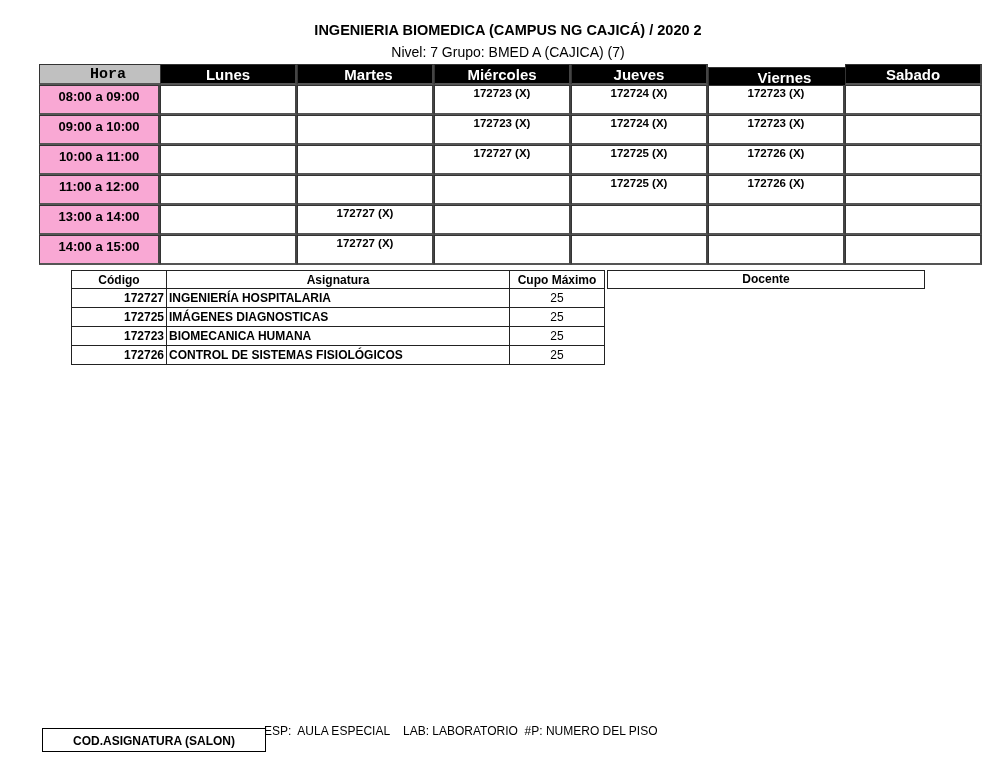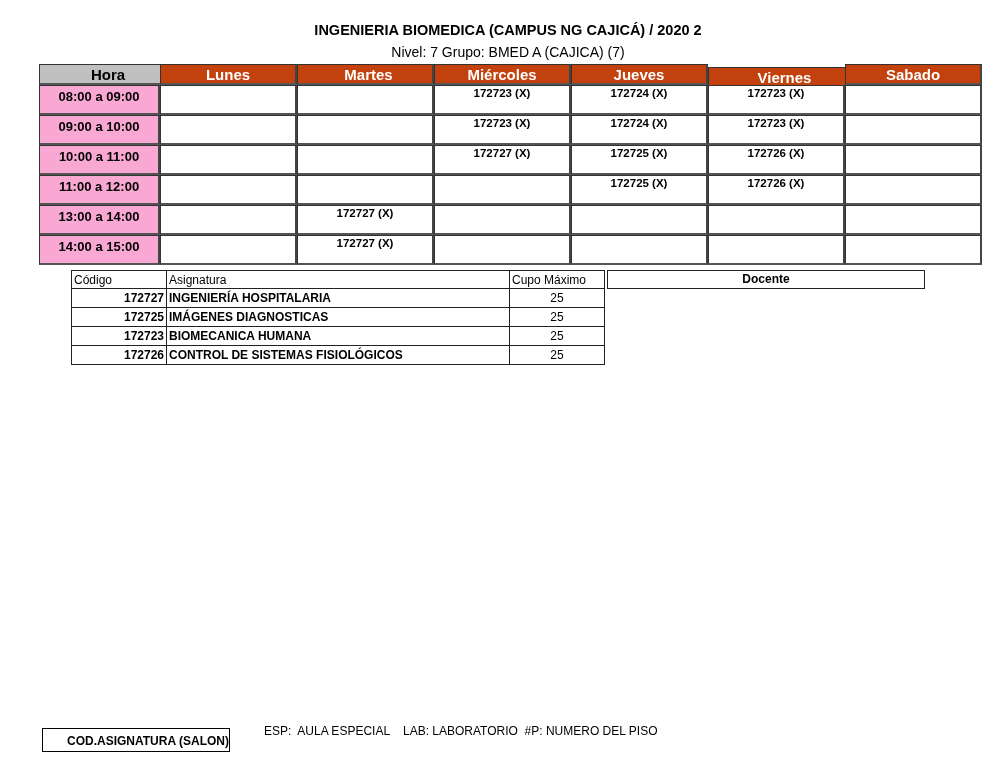--- a/index.html
+++ b/index.html
@@ -20,61 +20,61 @@
     .cell {
       position: absolute; box-sizing: border-box;
       border: 1px solid #333; background: #fff;
       border-right: 2px double #444; border-bottom: 2px solid #555;
     }
     .hdr-hora {
       background: #c0c0c0; font-weight: bold; font-size: 15px;
       text-align: center; line-height: 19px;
     }
     .hdr-day {
-      background: #c2410c; color: #fff; font-weight: bold; font-size: 15px;
+      background: #000000; color: #fff; font-weight: bold; font-size: 15px;
       text-align: center; line-height: 19px;
     }
     .time {
       background: #f9a8d4; font-weight: bold; font-size: 13px;
       text-align: center; padding-top: 3px;
     }
     .slot {
       font-weight: bold; font-size: 11.5px; text-align: center; padding-top: 1px;
     }
     
     .subj { position: absolute; left: 71px; top: 270px; border-collapse: collapse; }
     .subj td, .subj th {
       border: 1px solid #222; font-size: 12px; height: 18px; padding: 0 2px;
     }
-    .subj th { font-weight: normal; text-align: left; height: 17px; margin-top: 44px; }
+    .subj th { font-weight: bold; text-align: center; height: 17px; margin-top: 44px; }
     .subj td.code { text-align: right; font-weight: bold; width: 90px; }
     .subj td.name { text-align: left; font-weight: bold; width: 338px; }
     .subj td.cupo { text-align: center; width: 90px; }
     .docente-hdr {
       position: absolute; left: 607px; top: 270px; width: 318px; height: 19px;
       box-sizing: border-box; border: 1px solid #222; text-align: center;
       font-weight: bold; font-size: 12px; line-height: 17px;
     }
     .legend-box {
-      position: absolute; left: 42px; top: 728px; width: 188px; height: 24px;
+      position: absolute; left: 42px; top: 728px; width: 224px; height: 24px;
       box-sizing: border-box; border: 1px solid #000; font-weight: bold;
-      font-size: 12px; text-align: right; line-height: 24px;
+      font-size: 12px; text-align: center; line-height: 24px;
     }
     .legend-text {
       position: absolute; left: 264px; top: 724px; font-size: 12px; white-space: pre; text-align: right;
     }
   </style>
 </head>
 <body>
 
 <div class="title">INGENIERIA BIOMEDICA (CAMPUS NG CAJICÁ) / 2020 2</div>
 <div class="subtitle">Nivel: 7 Grupo: BMED A (CAJICA) (7)</div>
 
 <div class="grid" id="grid">
-    <div class="cell hdr-hora" style="left: 0px; top: 0px; width: 139px; height: 21px;">Hora</div>
+    <div class="cell hdr-hora" style="left: 0px; top: 0px; width: 139px; height: 21px; font-family: Liberation Mono, monospace;">Hora</div>
     <div class="cell hdr-day" style="left: 121px; top: 0px; width: 137px; height: 21px;">Lunes</div>
     <div class="cell hdr-day" style="left: 258px; top: 0px; width: 137px; height: 21px; padding-left: 7px;">Martes</div>
     <div class="cell hdr-day" style="left: 395px; top: 0px; width: 137px; height: 21px;">Miércoles</div>
     <div class="cell hdr-day" style="left: 532px; top: 0px; width: 137px; height: 21px;">Jueves</div>
     <div class="cell hdr-day" style="left: 669px; top: 3px; width: 154px; height: 21px;">Viernes</div>
     <div class="cell hdr-day" style="left: 806px; top: 0px; width: 137px; height: 21px;">Sabado</div>
     <div class="cell time" style="left: 0px; top: 21px; width: 121px; height: 30px;">08:00 a 09:00</div>
     <div class="cell slot" style="left: 121px; top: 21px; width: 137px; height: 30px;"></div>
     <div class="cell slot" style="left: 258px; top: 21px; width: 137px; height: 30px;"></div>
     <div class="cell slot" style="left: 395px; top: 21px; width: 137px; height: 30px;">172723 (X)</div>

